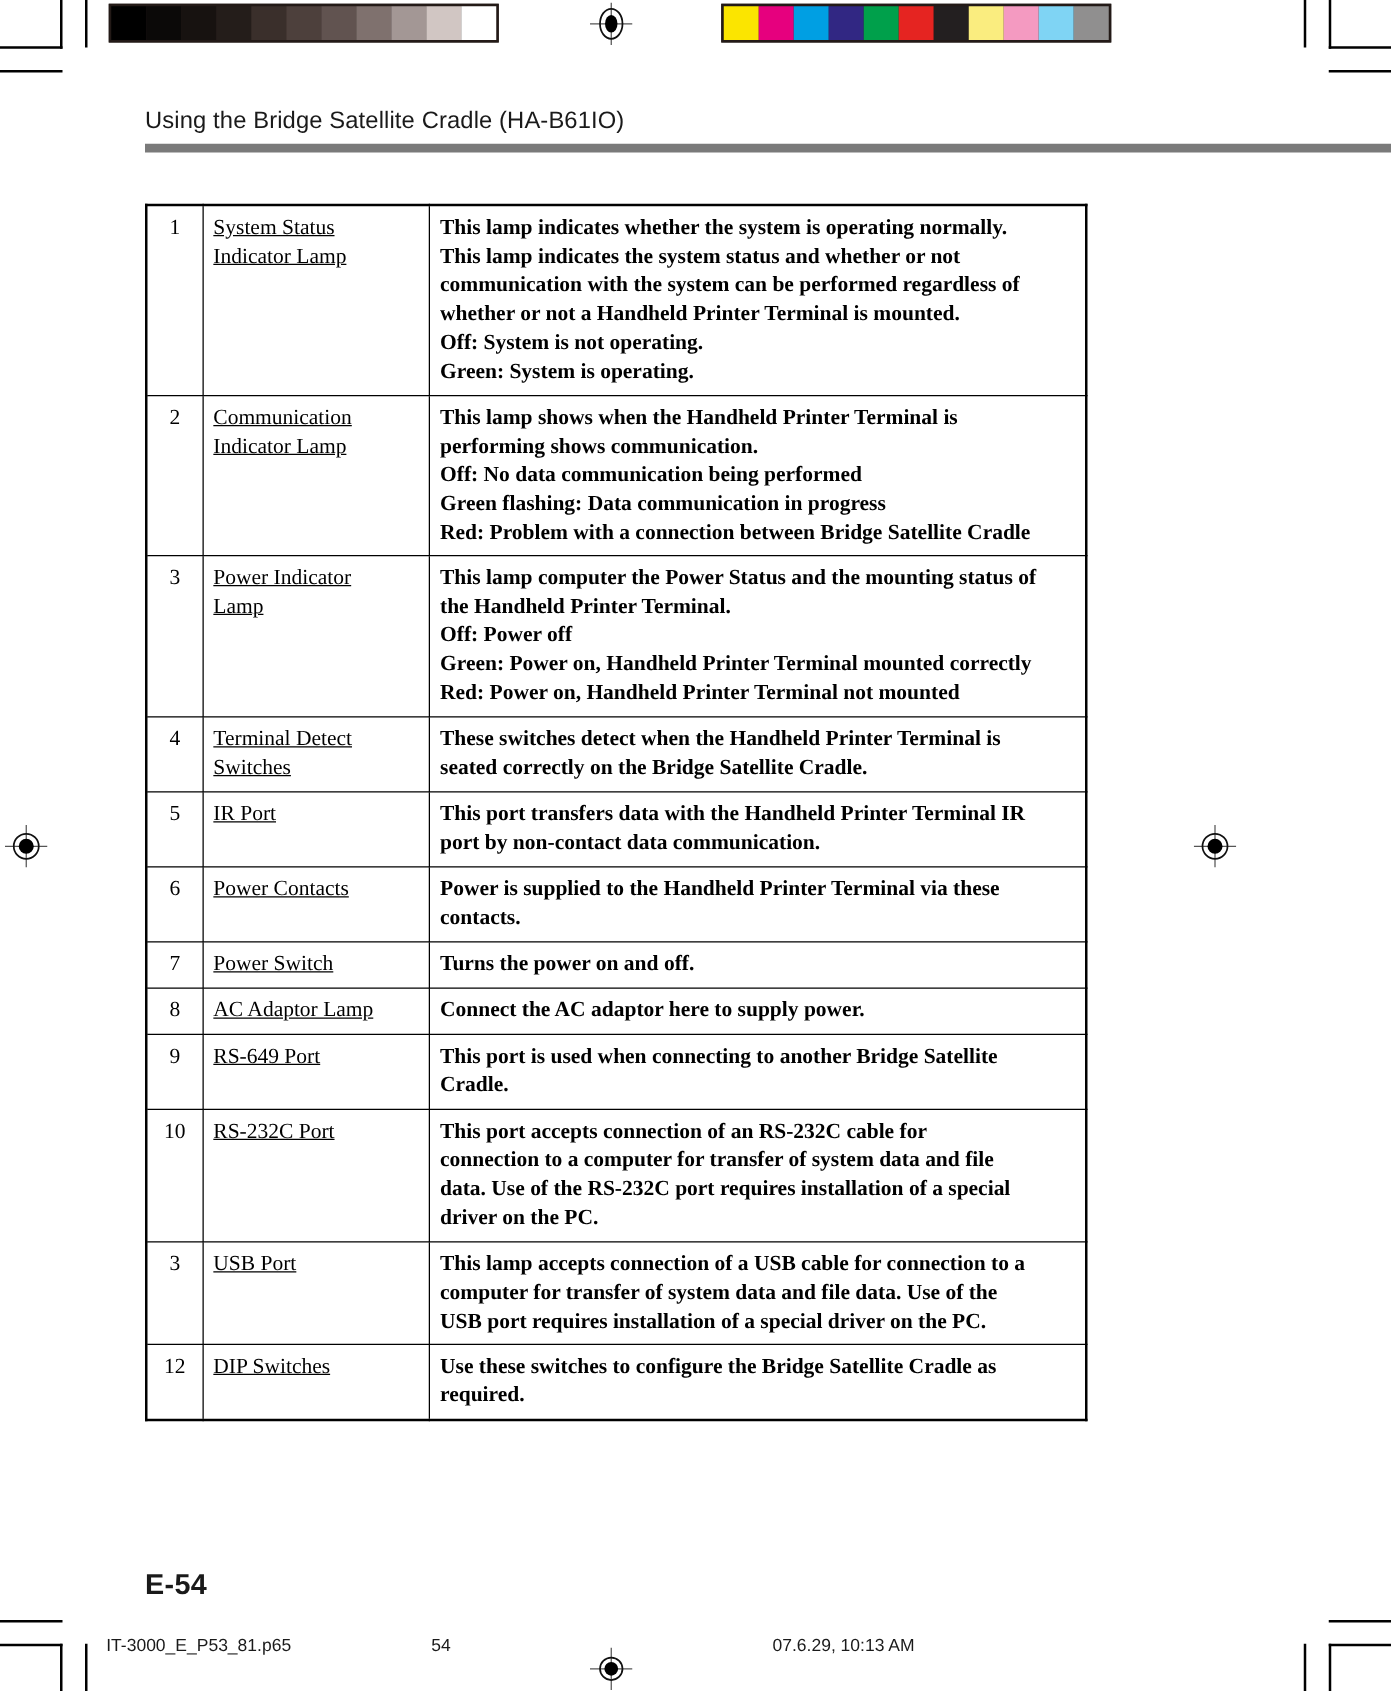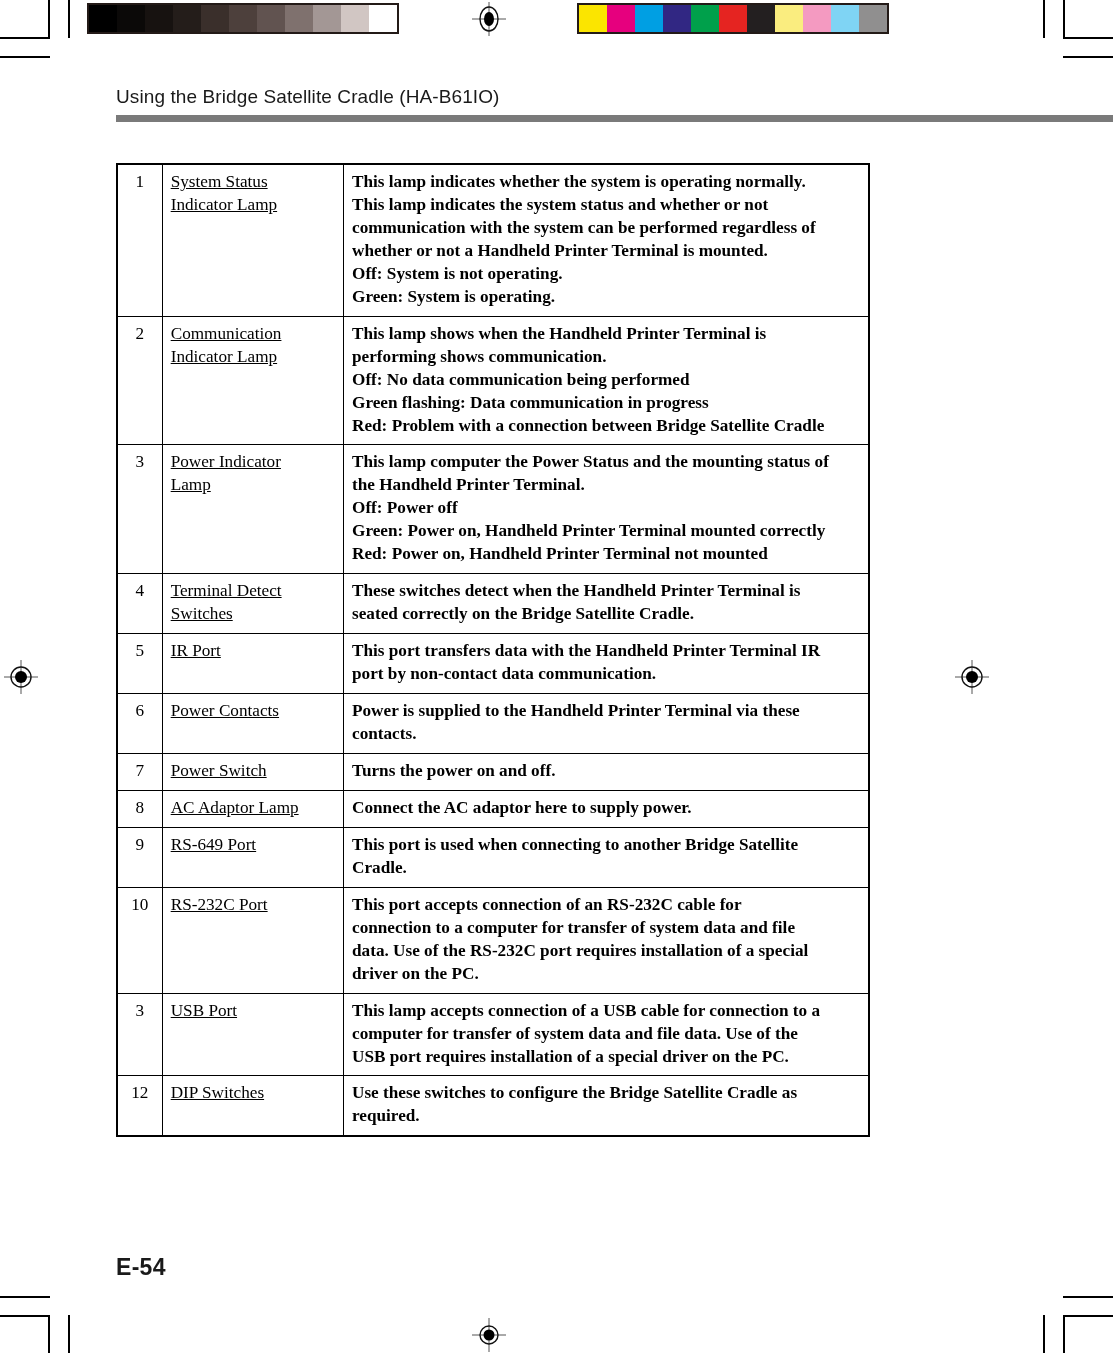--- a/index.html
+++ b/index.html
@@ -358,14 +358,19 @@
           <td class="col-desc">
             <span class="desc-line">Use these switches to configure the Bridge Satellite Cradle as</span>
             <span class="desc-line">required.</span>
           </td>
         </tr>
       </tbody>
   </table>
 
   <div id="page-number">E-54</div>
 
+  <div id="footer-meta">
+    <span id="footer-filename">IT-3000_E_P53_81.p65</span>
+    <span id="footer-pagenum">54</span>
+    <span id="footer-timestamp">07.6.29, 10:13 AM</span>
+  </div>
 
 </div>
 
 </body></html>

